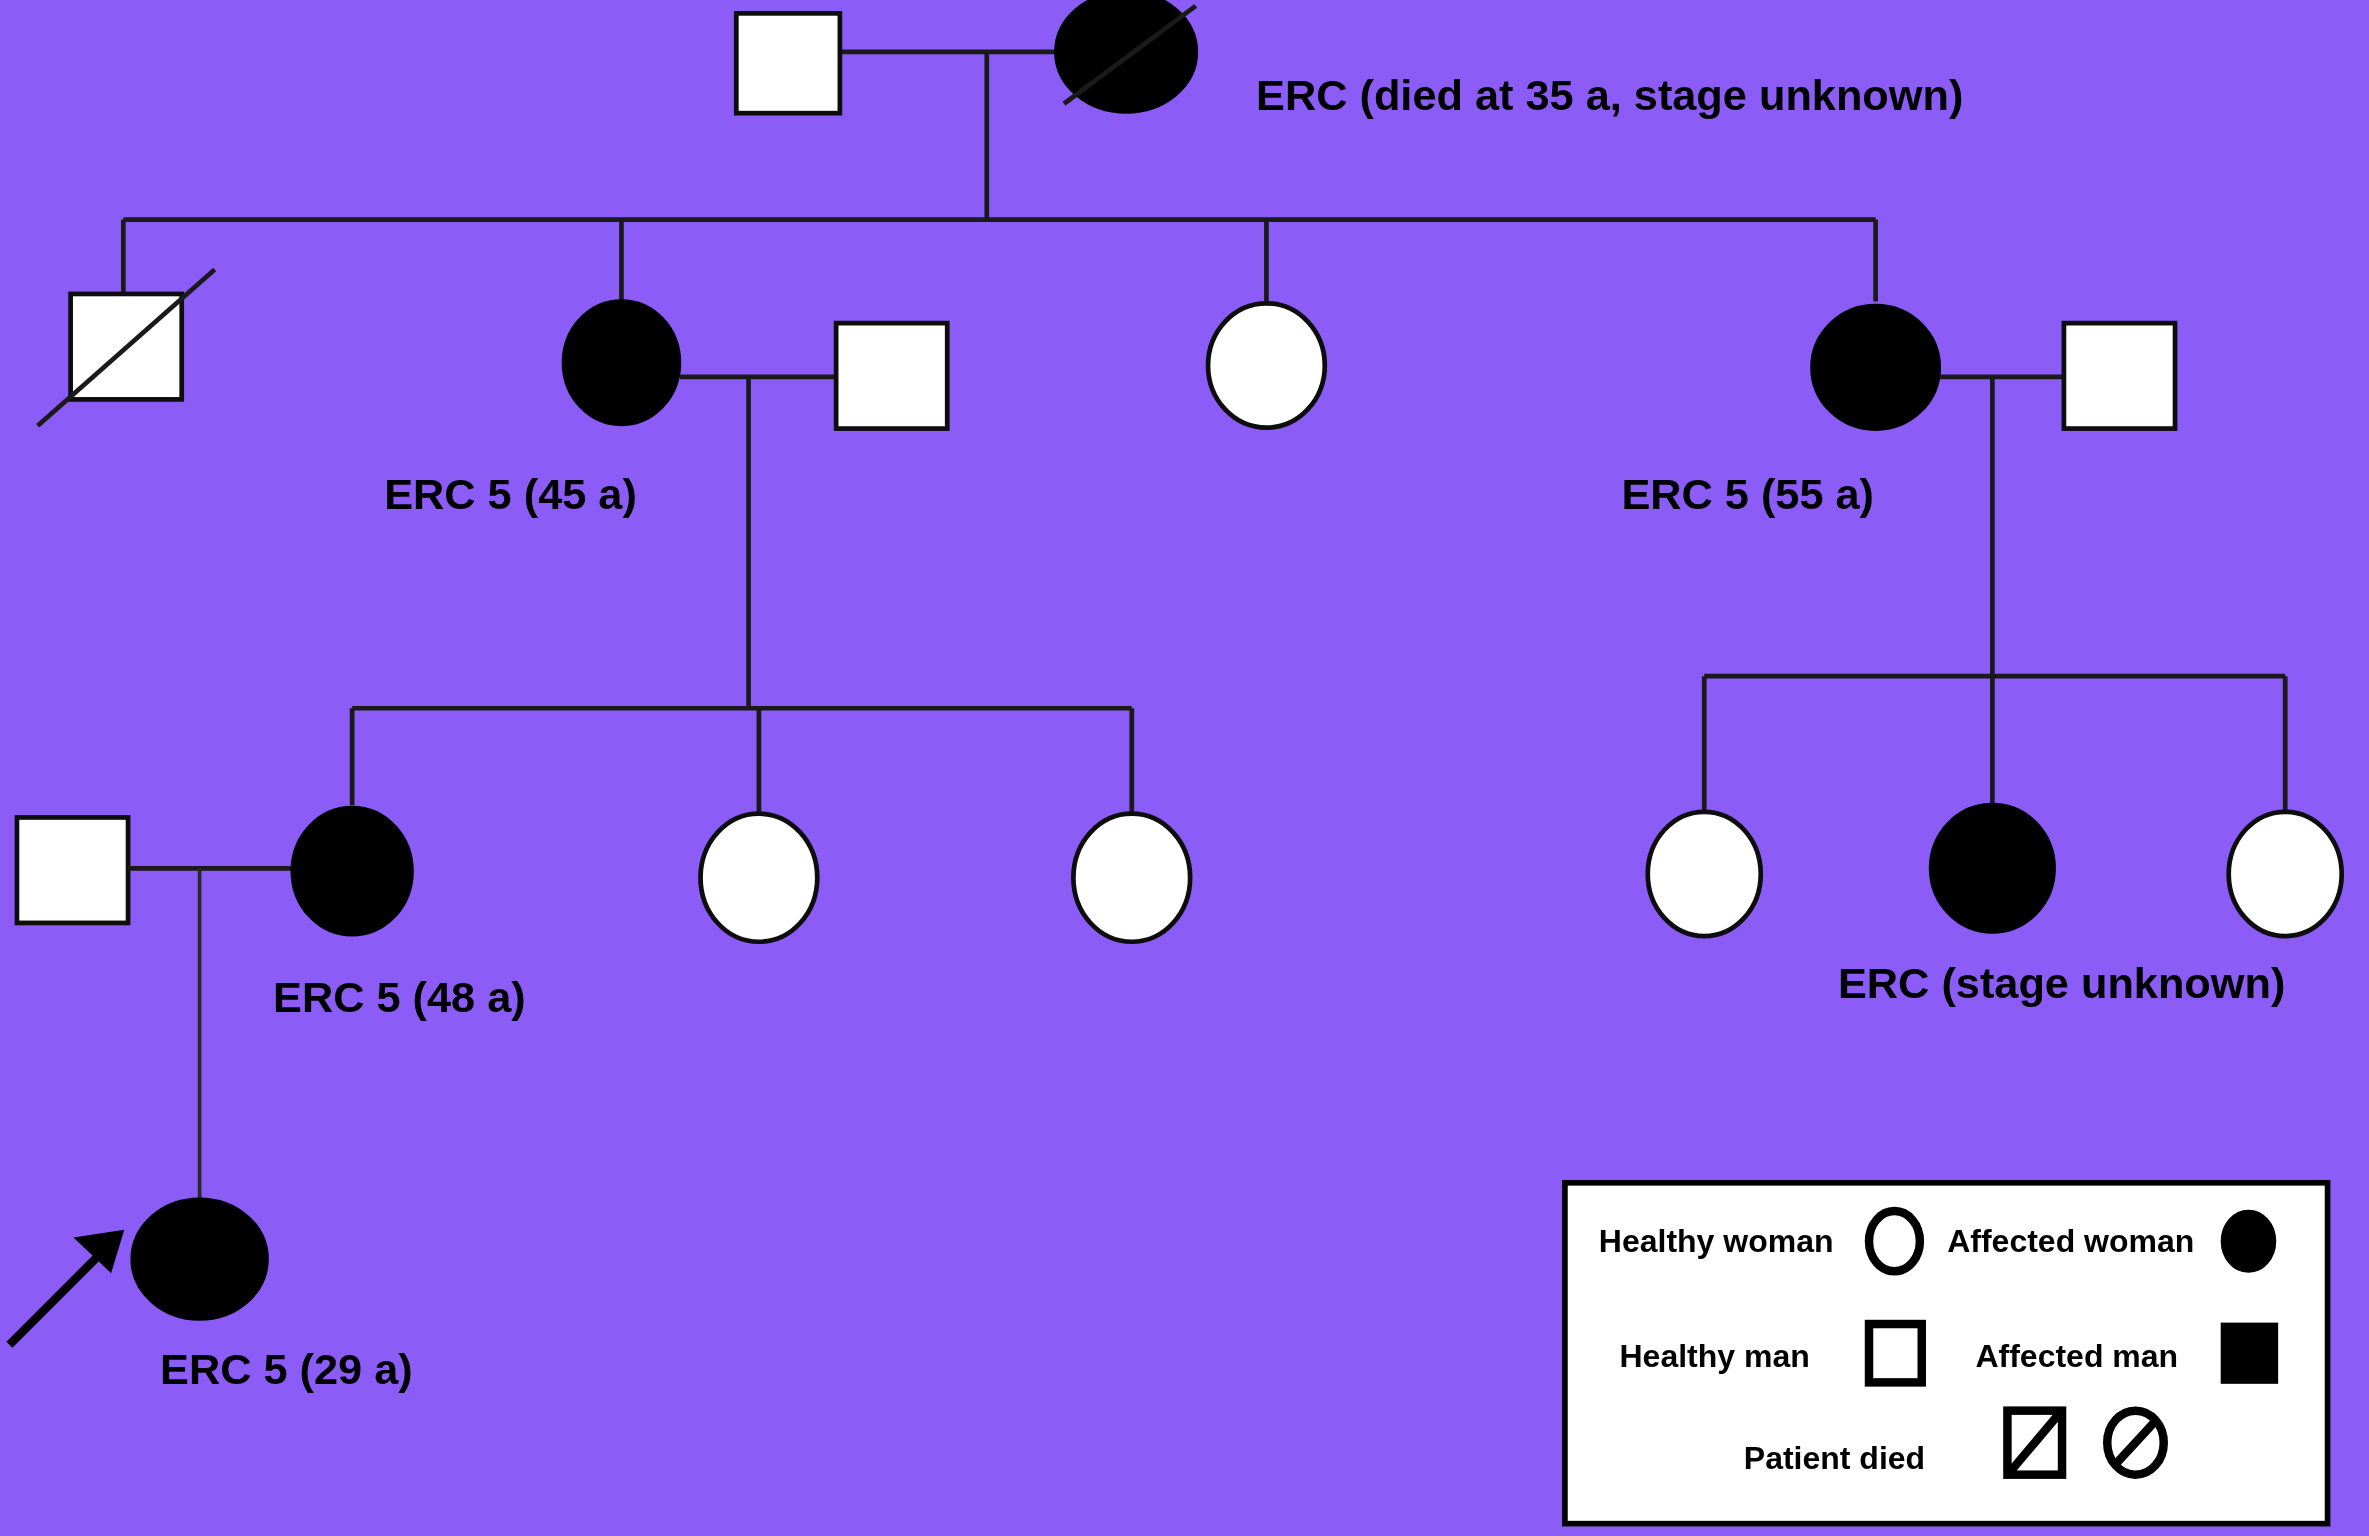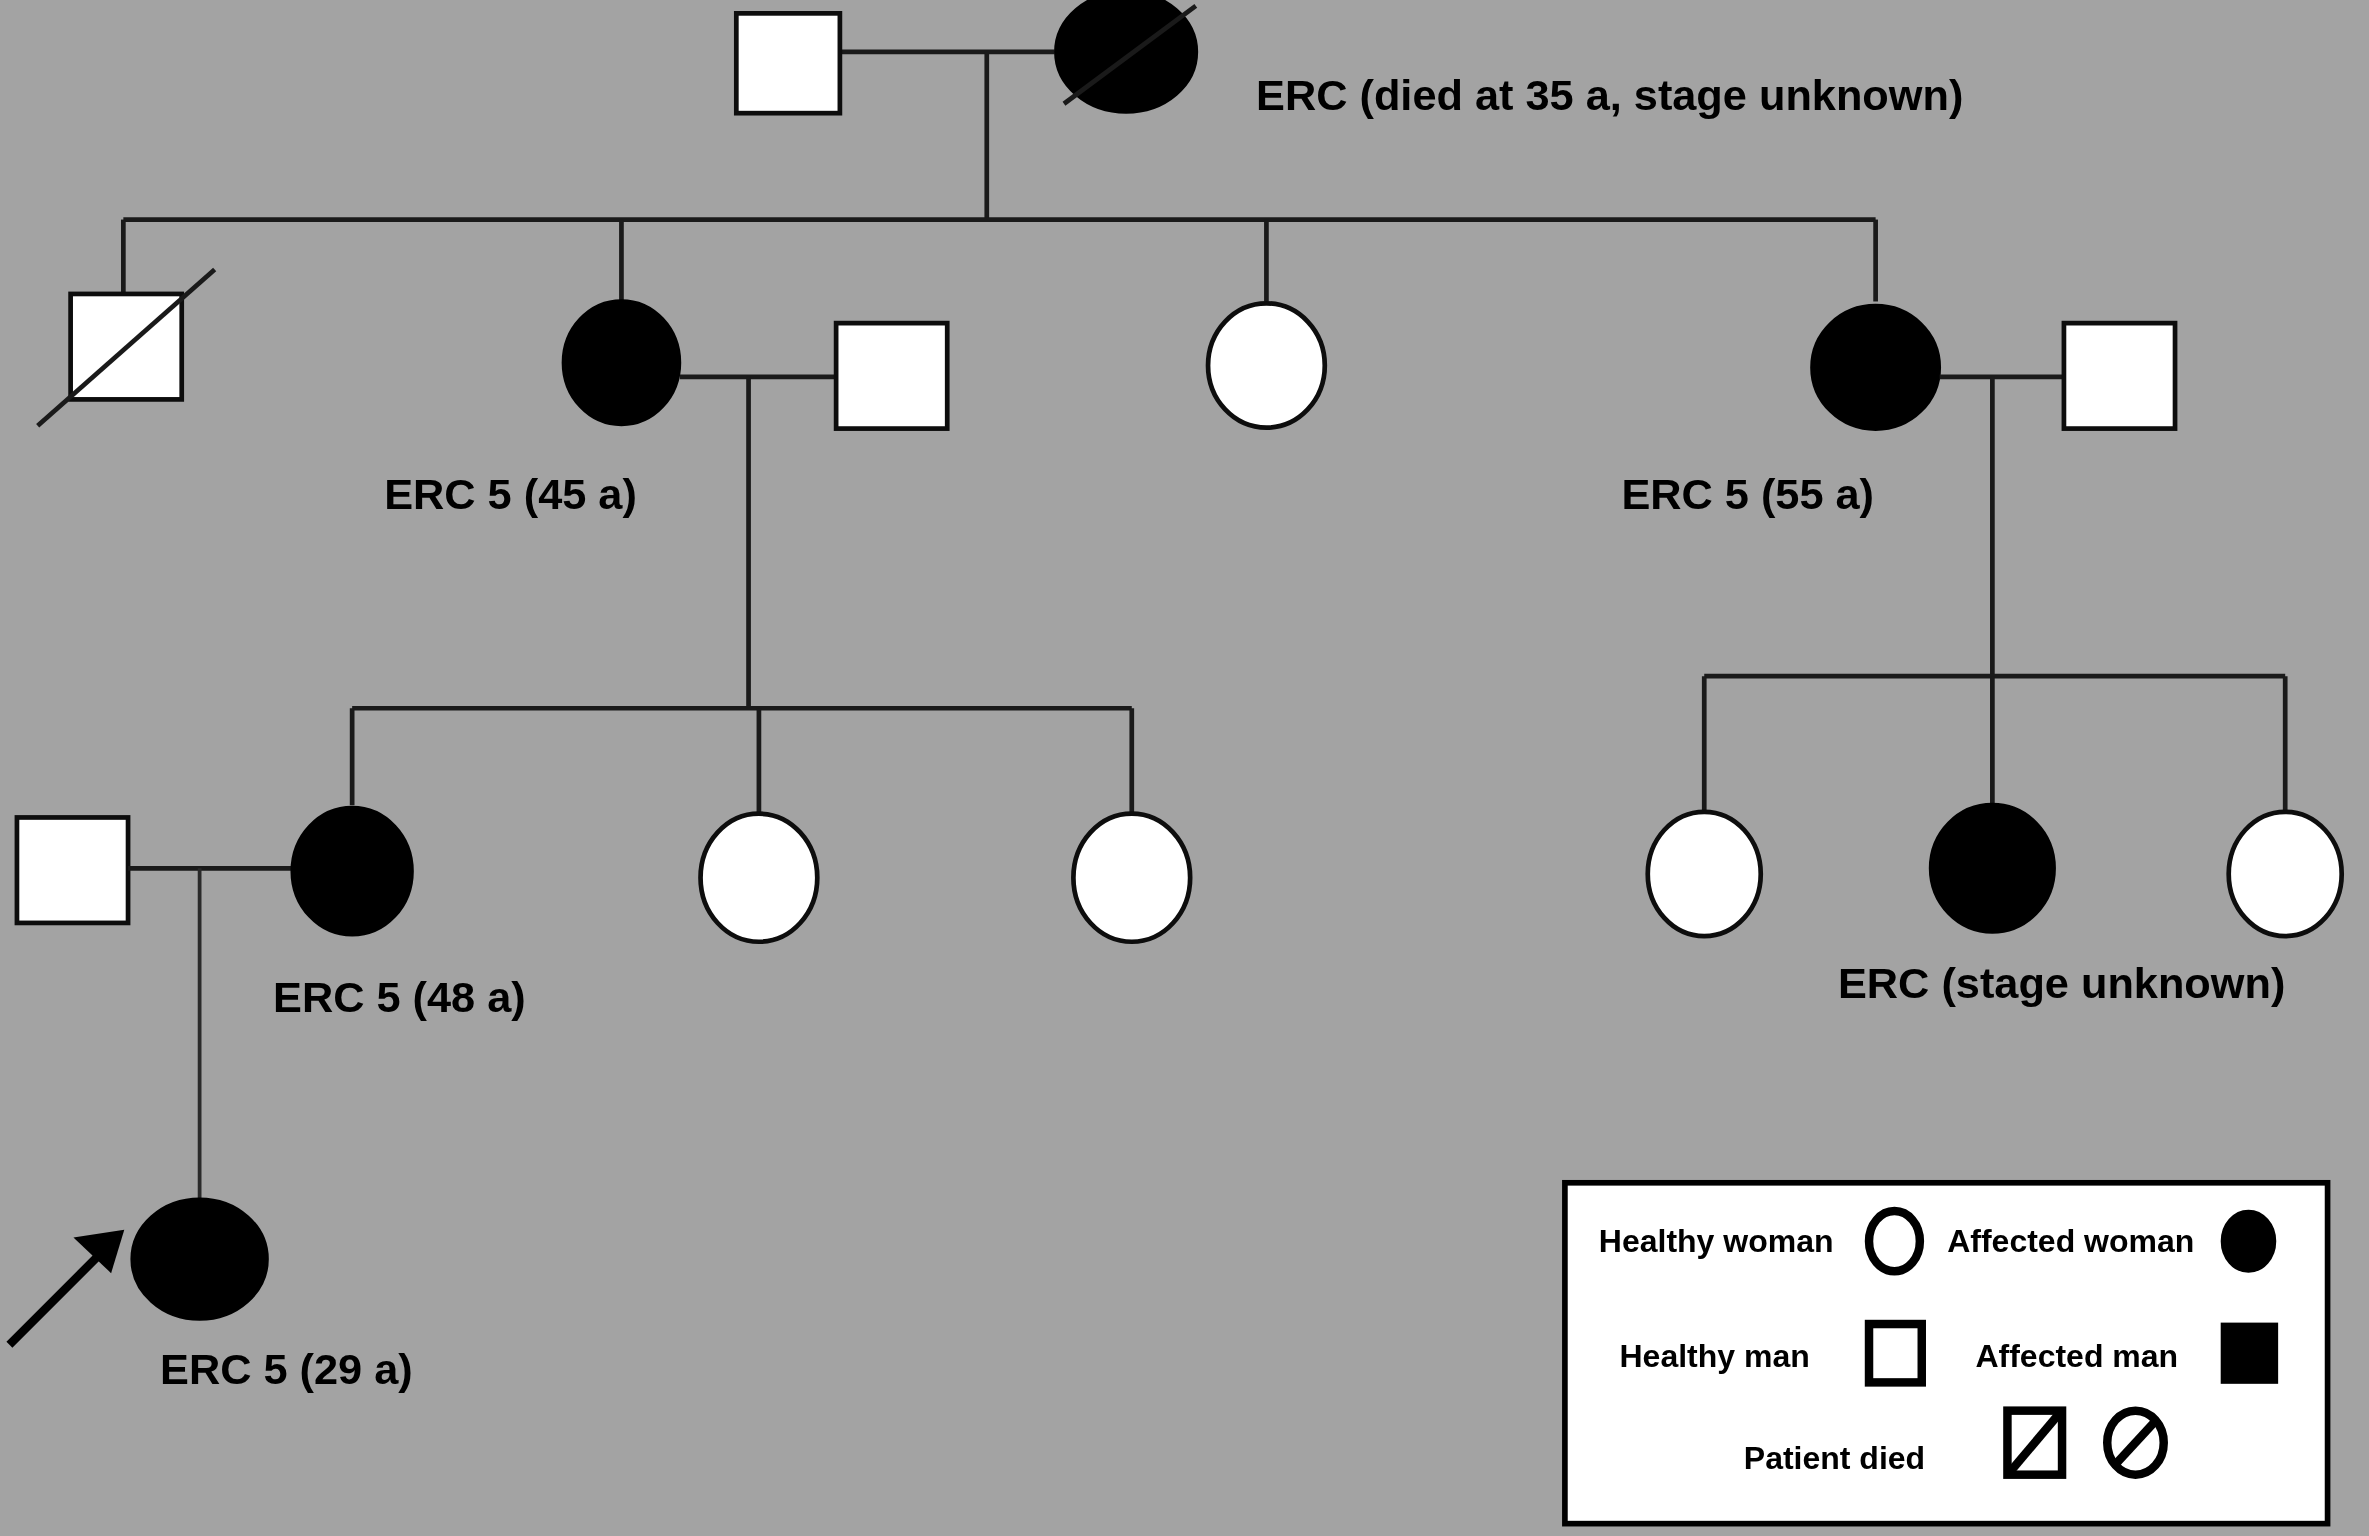--- a/index.html
+++ b/index.html
@@ -8,21 +8,21 @@
     padding: 0;
     background: #ffffff;
   }
   body {
     font-family: "Liberation Sans", sans-serif;
   }
   #stage {
     position: relative;
     width: 2369px;
     height: 1537px;
-    background: #a3a3a3;
+    background: #8b5cf6;
     overflow: hidden;
   }
   #pedigree-svg {
     position: absolute;
     left: 0;
     top: 0;
     width: 2369px;
     height: 1537px;
     display: block;
   }

